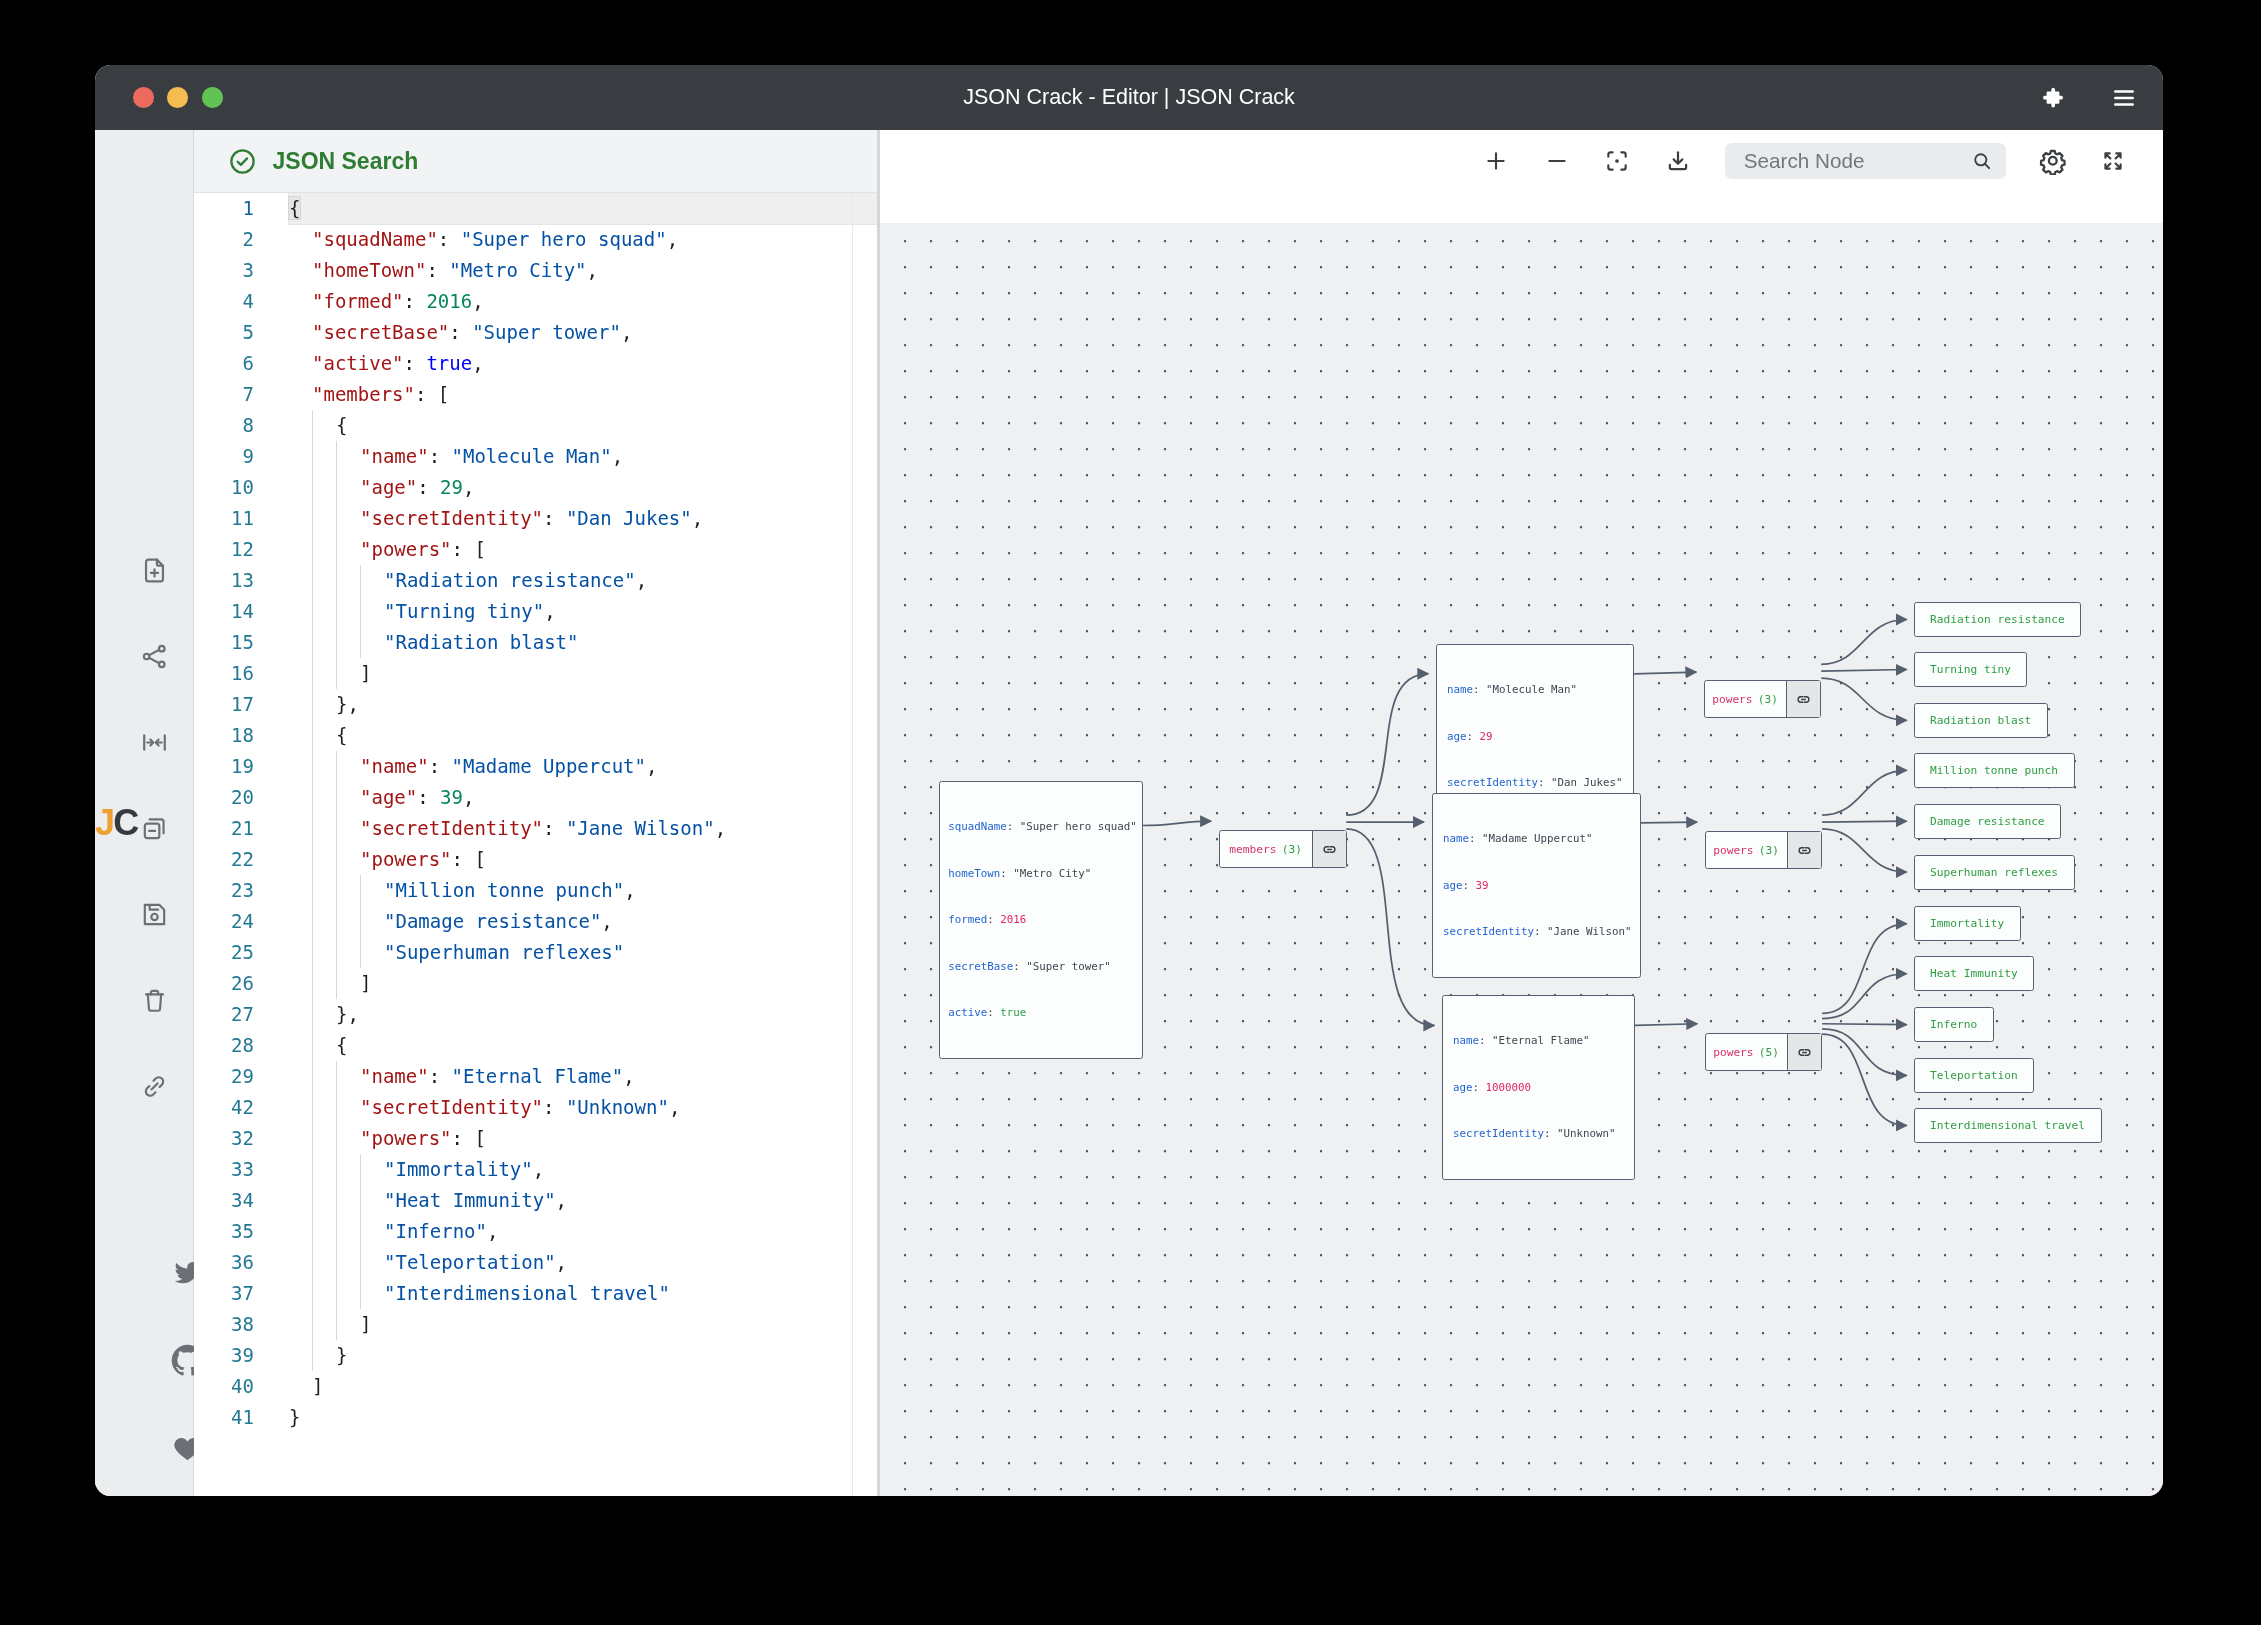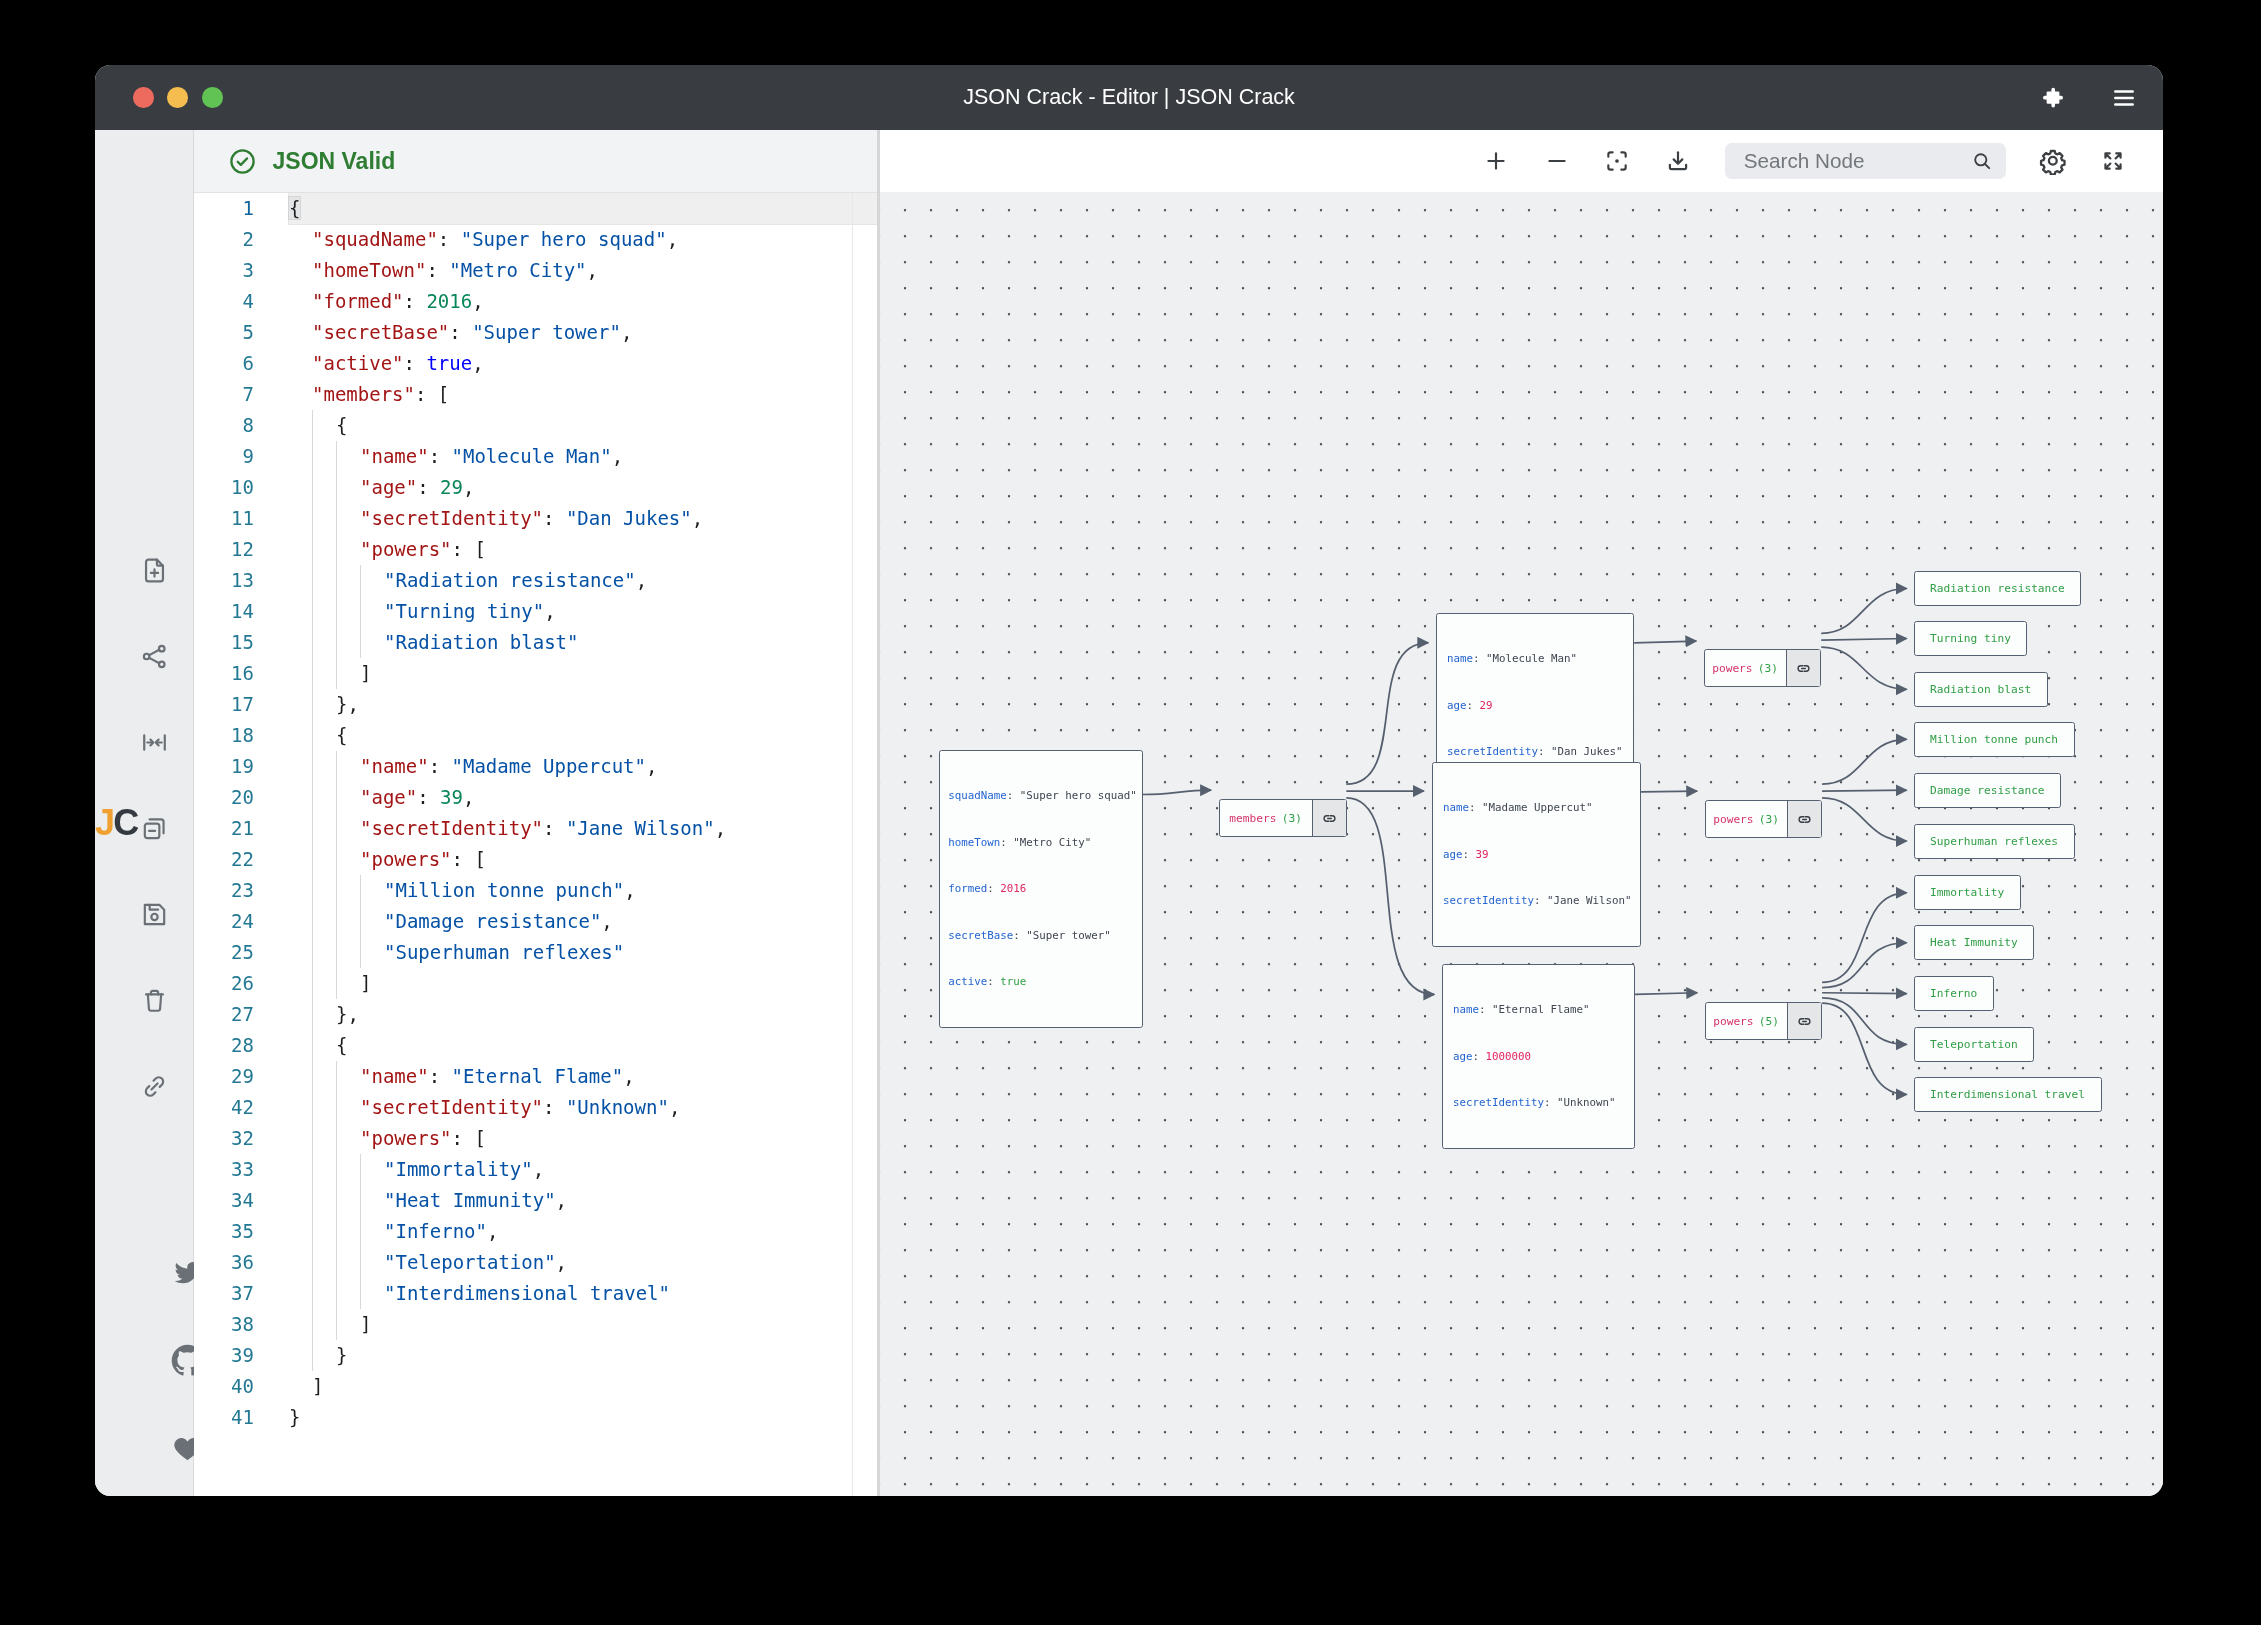--- a/index.html
+++ b/index.html
@@ -34,21 +34,21 @@
   .ln{width:60px;flex:none;text-align:right;color:#237893;}
   .lc{flex:1;margin-left:35px;position:relative;}
   .cl.active .ln{color:#0e639c;}
   .cl.active .lc{background:#efefef;box-shadow:0 0 0 0.9px #e3e3e3;}
   .cl.active .t-p{background:#e3e5e6;box-shadow:0 0 0 0.9px #d2d2d2;}
   .sp,.gd{display:inline-block;width:23px;height:31px;vertical-align:top;}
   .gd{border-left:0.9px solid #d8d8d8;}
   .t-p{color:#1e1e1e;} .t-k{color:#a31515;} .t-s{color:#0451a5;} .t-n{color:#098658;} .t-b{color:#0000ff;}
   .divider{width:2.6px;background:#d4d6d8;flex:none;}
   
-  .graph-pane{flex:1;display:flex;flex-direction:column;min-width:0;}
+  .graph-pane{flex:1;display:flex;flex-direction:column;min-width:0;gap:31px;}
   .graph-toolbar{height:62px;background:#fff;display:flex;align-items:center;justify-content:flex-end;gap:33px;padding-right:36px;flex:none;}
   .gt-btn{width:27.6px;height:27.6px;display:flex;align-items:center;justify-content:center;cursor:pointer;}
   .gt-btn svg{stroke:#3c4043;fill:none;stroke-width:2;stroke-linecap:round;stroke-linejoin:round;}
   .searchbox{width:252px;height:36px;background:#e9ebee;border-radius:6.9px;display:flex;align-items:center;padding:0 12px 0 17px;}
   .searchbox input{border:none;outline:none;background:transparent;flex:1;font-size:20.7px;color:#3c4043;font-family:"Liberation Sans",sans-serif;min-width:0;}
   .searchbox input::placeholder{color:#73777c;}
   .canvas{flex:1;position:relative;background:#eef0f2;background-image:radial-gradient(circle,#4c4f57 1.3px,transparent 1.6px);background-size:26px 26px;background-position:12px 5.2px;overflow:hidden;}
   .edges{position:absolute;left:0;top:0;}
   
   .gnode{position:absolute;background:#fcfdfd;border:1.3px solid #556070;border-radius:2.6px;font-family:"DejaVu Sans Mono",monospace;box-sizing:border-box;}
@@ -168,21 +168,21 @@
         </div>
       </div>
     </div>
 
     <div class="editor-pane">
       <div class="editor-header">
         <svg width="29" height="29" viewBox="0 0 24 24">
             <circle cx="12" cy="12" r="9.2" stroke="#2e7d32" stroke-width="1.9" fill="none"></circle>
             <path d="M8 12.2l2.6 2.6 5.2-5.4" stroke="#2e7d32" stroke-width="1.9" fill="none" stroke-linecap="round" stroke-linejoin="round"></path>
           </svg>
-        <span class="valid-label">JSON Valid</span>
+        <span class="valid-label">JSON Search</span>
       </div>
       <div class="editor-body">
         <div>
             <div class="cl active"><span class="ln">1</span><span class="lc"><span class="t-p">{</span></span></div>
             <div class="cl"><span class="ln">2</span><span class="lc"><span class="sp"></span><span class="t-k">"squadName"</span><span class="t-p">: </span><span class="t-s">"Super hero squad"</span><span class="t-p">,</span></span></div>
             <div class="cl"><span class="ln">3</span><span class="lc"><span class="sp"></span><span class="t-k">"homeTown"</span><span class="t-p">: </span><span class="t-s">"Metro City"</span><span class="t-p">,</span></span></div>
             <div class="cl"><span class="ln">4</span><span class="lc"><span class="sp"></span><span class="t-k">"formed"</span><span class="t-p">: </span><span class="t-n">2016</span><span class="t-p">,</span></span></div>
             <div class="cl"><span class="ln">5</span><span class="lc"><span class="sp"></span><span class="t-k">"secretBase"</span><span class="t-p">: </span><span class="t-s">"Super tower"</span><span class="t-p">,</span></span></div>
             <div class="cl"><span class="ln">6</span><span class="lc"><span class="sp"></span><span class="t-k">"active"</span><span class="t-p">: </span><span class="t-b">true</span><span class="t-p">,</span></span></div>
             <div class="cl"><span class="ln">7</span><span class="lc"><span class="sp"></span><span class="t-k">"members"</span><span class="t-p">: [</span></span></div>

